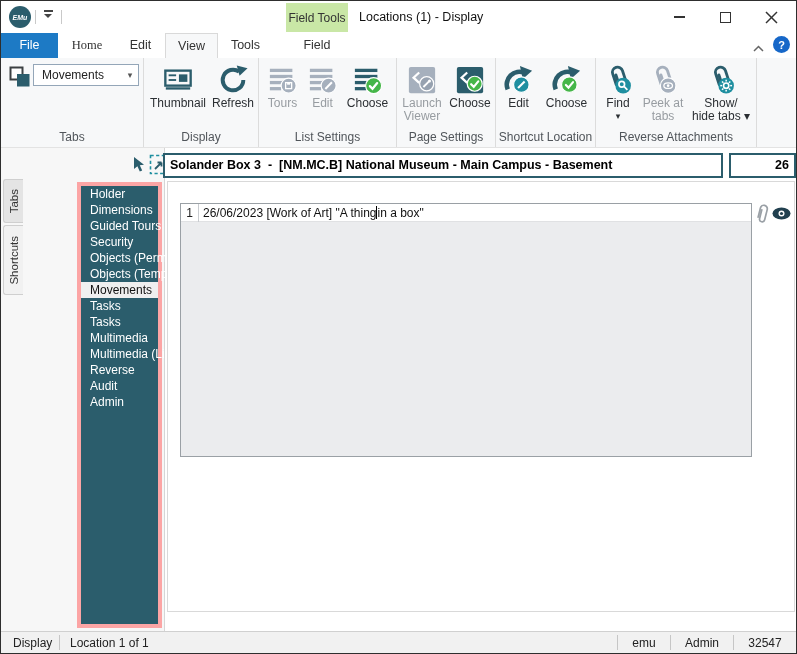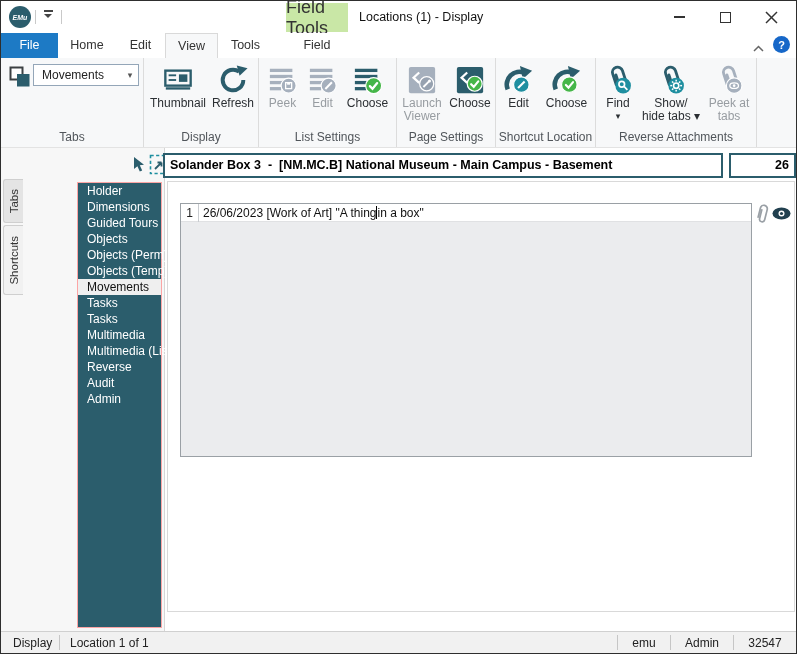--- a/index.html
+++ b/index.html
@@ -12,31 +12,31 @@
   .titlebar { position:absolute; left:0; top:0; width:795px; height:32px; background:#fff; }
   .logo { position:absolute; left:8px; top:5px; width:22px; height:22px; border-radius:50%;
           background:#2b5d6c; color:#fff; font-size:7px; font-style:italic; font-weight:bold;
           display:flex; align-items:center; justify-content:center; }
   .tsep { position:absolute; top:9px; width:1px; height:14px; background:#c9c9c9; }
   .qat { position:absolute; left:40px; top:9px; width:14px; height:14px; cursor:default;
          display:flex; flex-direction:column; align-items:center; }
   .qat-bar { width:9px; height:2px; background:#444; margin-bottom:2px; }
   .qat-tri { width:0; height:0; border-left:4px solid transparent; border-right:4px solid transparent; border-top:4px solid #444; }
   .fieldtools { position:absolute; left:285px; top:2px; width:62px; height:29px; background:#c9e7a6;
-                display:flex; align-items:center; justify-content:center; font-size:18px; color:#333; }
+                display:flex; align-items:center; justify-content:center; font-size:12px; color:#333; }
   .wtitle { position:absolute; left:358px; top:0; height:32px; line-height:32px; font-size:12.5px; color:#111; }
   .winbtns { position:absolute; right:2px; top:1px; height:30px; display:flex; }
   .winbtn { width:46px; height:30px; display:flex; align-items:center; justify-content:center; }
   .min-glyph { width:11px; height:2px; background:#333; }
   .max-glyph { width:11px; height:11px; border:1.5px solid #333; }
   
   .tabrow { position:absolute; left:0; top:32px; width:795px; height:25px; background:#fff; display:flex; }
   .rtab { height:25px; line-height:25px; text-align:center; font-size:12.5px; color:#333; }
   .rtab.file { width:57px; background:#1d7ac5; color:#fff; }
-  .rtab.home { width:58px; } .rtab.edit { width:49px; }
+  .rtab.home { width:58px;font-family:Liberation Serif, serif; } .rtab.edit { width:49px; }
   .rtab.view { width:53px; background:#f7f8f9; border:1px solid #d9d9d9; border-bottom:none; }
   .rtab.tools { width:55px; } .rtab.field { width:62px; margin-left:13px; }
   .collapse-btn { position:absolute; right:32px; top:8px; }
   .help-btn { position:absolute; right:6px; top:3px; width:17px; height:17px; border-radius:50%;
               background:#1667c8; color:#fff; font-weight:bold; font-size:11px;
               display:flex; align-items:center; justify-content:center; }
   
   .ribbon { position:absolute; left:0; top:57px; width:795px; height:90px; background:#f7f8f9;
             display:flex; border-bottom:1px solid #e3e3e3; }
   .rgroup { position:relative; height:100%; border-right:1px solid #dcdcdc; }
@@ -58,21 +58,21 @@
   .side-panel { position:absolute; left:0; top:0; width:164px; height:483px; background:#f7f7f7; border-right:1px solid #d6d6d6; }
   .ptr-icon { position:absolute; left:131px; top:8px; }
   .marquee-icon { position:absolute; left:148px; top:5px; }
   .vtab { position:absolute; left:2px; width:20px; border:1px solid #cfcfcf; border-right:none;
           border-radius:3px 0 0 3px; display:flex; align-items:center; justify-content:center;
           font-size:11.5px; color:#333; }
   .vtab span { writing-mode:vertical-rl; transform:rotate(180deg); }
   .vtab.tabs { top:31px; height:44px; background:#e4e4e4; }
   .vtab.shortcuts { top:77px; height:70px; background:#f1f1f1; }
   .navlist { position:absolute; left:76px; top:34px; width:85px; height:446px; background:#2b5d6c;
-             border:1px solid #fca5a5; }
+             border:4px solid #fca5a5; }
   .navitem { height:16px; line-height:16px; padding-left:9px; color:#fff; font-size:12px; white-space:nowrap; }
   .navitem.selected { background:#efefef; color:#111; }
   .cpanel { position:absolute; left:166px; top:33px; width:628px; height:431px; background:#fff; border:1px solid #d9d9d9; }
   .secbar { position:absolute; left:4px; top:2px; width:619px; height:16px; background:#595a5c;
             color:#fff; font-size:11px; line-height:16px; padding-left:5px; }
   .listbox { position:absolute; left:12px; top:21px; width:572px; height:254px; background:#ebecee; border:1px solid #9aa0a5; }
   .lrow { display:flex; height:18px; background:#fff; border-bottom:1px solid #e0e1e3; align-items:center; }
   .lnum { width:18px; text-align:center; font-size:12px; color:#222; border-right:1px solid #c9ccd0; height:18px; line-height:18px; }
   .ltext { padding-left:4px; font-size:12px; color:#111; white-space:pre; }
   .caret { display:inline-block; width:1px; height:13px; background:#000; vertical-align:-2px; }
@@ -186,21 +186,21 @@
                   <rect x="2" y="4" width="24" height="3.5"></rect>
                   <rect x="2" y="10.5" width="24" height="3.5"></rect>
                   <rect x="2" y="17" width="24" height="3.5"></rect>
                   <rect x="2" y="23.5" width="12" height="3.5"></rect>
                 </g>
             <circle cx="22" cy="22" r="8" fill="#a6b0bd" stroke="#fff" stroke-width="1.2"></circle>
             <rect x="18.8" y="18.8" width="6.4" height="6.4" fill="none" stroke="#fff" stroke-width="1.4"></rect>
             <rect x="20.4" y="18.8" width="3.2" height="2.2" fill="#fff"></rect>
           </svg>
             </div>
-          <span class="rlbl">Peek</span>
+          <span class="rlbl">Tours</span>
         </div>
         <div class="rbtn disabled" style="width:40px">
           <div class="ric">
               <svg width="30" height="30" viewBox="0 0 32 32">
             <g fill="#a6b0bd">
                   <rect x="2" y="4" width="24" height="3.5"></rect>
                   <rect x="2" y="10.5" width="24" height="3.5"></rect>
                   <rect x="2" y="17" width="24" height="3.5"></rect>
                   <rect x="2" y="23.5" width="12" height="3.5"></rect>
                 </g>
@@ -295,20 +295,34 @@
             <g transform="rotate(-18 16 14)">
               <path d="M12 20 V8 a5.5 5.5 0 0 1 11 0 v13 a4 4 0 0 1 -8 0 V10" fill="none" stroke="#2b5d6c" stroke-width="3" stroke-linecap="round"></path>
             </g>
             <circle cx="21.5" cy="22" r="8.3" fill="#1f8fa0"></circle>
             <circle cx="20" cy="20.5" r="3" fill="none" stroke="#fff" stroke-width="1.8"></circle>
             <line x1="22.4" y1="22.9" x2="26" y2="26.5" stroke="#fff" stroke-width="1.8"></line>
           </svg>
             </div>
           <span class="rlbl">Find</span>
           <span class="rlbl" style="font-size:9px">▾</span>
+        </div>
+        <div class="rbtn disabled" style="width:50px">
+          <div class="ric">
+              <svg width="30" height="30" viewBox="0 0 32 32">
+            <g transform="rotate(-18 16 14)">
+              <path d="M12 20 V8 a5.5 5.5 0 0 1 11 0 v13 a4 4 0 0 1 -8 0 V10" fill="none" stroke="#a6b0bd" stroke-width="3" stroke-linecap="round"></path>
+            </g>
+            <circle cx="21.5" cy="22" r="8.3" fill="#a6b0bd" stroke="#fff" stroke-width="1.2"></circle>
+            <ellipse cx="21.5" cy="22" rx="4.6" ry="2.9" fill="none" stroke="#fff" stroke-width="1.4"></ellipse>
+            <circle cx="21.5" cy="22" r="1.4" fill="#fff"></circle>
+          </svg>
+            </div>
+          <span class="rlbl">Peek at</span>
+          <span class="rlbl">tabs</span>
         </div>
         <div class="rbtn" style="width:66px">
           <div class="ric">
               <svg width="30" height="30" viewBox="0 0 32 32">
             <g transform="rotate(-18 16 14)">
               <path d="M12 20 V8 a5.5 5.5 0 0 1 11 0 v13 a4 4 0 0 1 -8 0 V10" fill="none" stroke="#2b5d6c" stroke-width="3" stroke-linecap="round"></path>
             </g>
             <circle cx="21.5" cy="22" r="8.3" fill="#1f8fa0"></circle>
             <circle cx="21.5" cy="22" r="2.8" fill="none" stroke="#fff" stroke-width="1.7"></circle>
             <g stroke="#fff" stroke-width="1.6">
@@ -319,34 +333,20 @@
               <line x1="17.1" y1="17.6" x2="18.5" y2="19"></line>
                   <line x1="24.5" y1="25" x2="25.9" y2="26.4"></line>
               <line x1="25.9" y1="17.6" x2="24.5" y2="19"></line>
                   <line x1="18.5" y1="25" x2="17.1" y2="26.4"></line>
             </g>
           </svg>
             </div>
           <span class="rlbl">Show/</span>
           <span class="rlbl">hide tabs ▾</span>
         </div>
-        <div class="rbtn disabled" style="width:50px">
-          <div class="ric">
-              <svg width="30" height="30" viewBox="0 0 32 32">
-            <g transform="rotate(-18 16 14)">
-              <path d="M12 20 V8 a5.5 5.5 0 0 1 11 0 v13 a4 4 0 0 1 -8 0 V10" fill="none" stroke="#a6b0bd" stroke-width="3" stroke-linecap="round"></path>
-            </g>
-            <circle cx="21.5" cy="22" r="8.3" fill="#a6b0bd" stroke="#fff" stroke-width="1.2"></circle>
-            <ellipse cx="21.5" cy="22" rx="4.6" ry="2.9" fill="none" stroke="#fff" stroke-width="1.4"></ellipse>
-            <circle cx="21.5" cy="22" r="1.4" fill="#fff"></circle>
-          </svg>
-            </div>
-          <span class="rlbl">Peek at</span>
-          <span class="rlbl">tabs</span>
-        </div>
       </div>
       <div class="glabel">Reverse Attachments</div>
     </div>
 
     <div style="flex:1"></div>
   </div>
 
   <div class="bodyr">
     <div class="side-panel"></div>
 
@@ -362,21 +362,21 @@
       <span>Tabs</span>
     </div>
     <div class="vtab shortcuts">
       <span>Shortcuts</span>
     </div>
 
     <div class="navlist">
       <div class="navitem">Holder</div>
       <div class="navitem">Dimensions</div>
       <div class="navitem">Guided Tours</div>
-      <div class="navitem">Objects</div>
+      <div class="navitem">Security</div>
       <div class="navitem">Objects (Perm)</div>
       <div class="navitem">Objects (Temp)</div>
       <div class="navitem selected">Movements</div>
       <div class="navitem">Tasks</div>
       <div class="navitem">Tasks</div>
       <div class="navitem">Multimedia</div>
       <div class="navitem">Multimedia (List)</div>
       <div class="navitem">Reverse</div>
       <div class="navitem">Audit</div>
       <div class="navitem">Admin</div>

